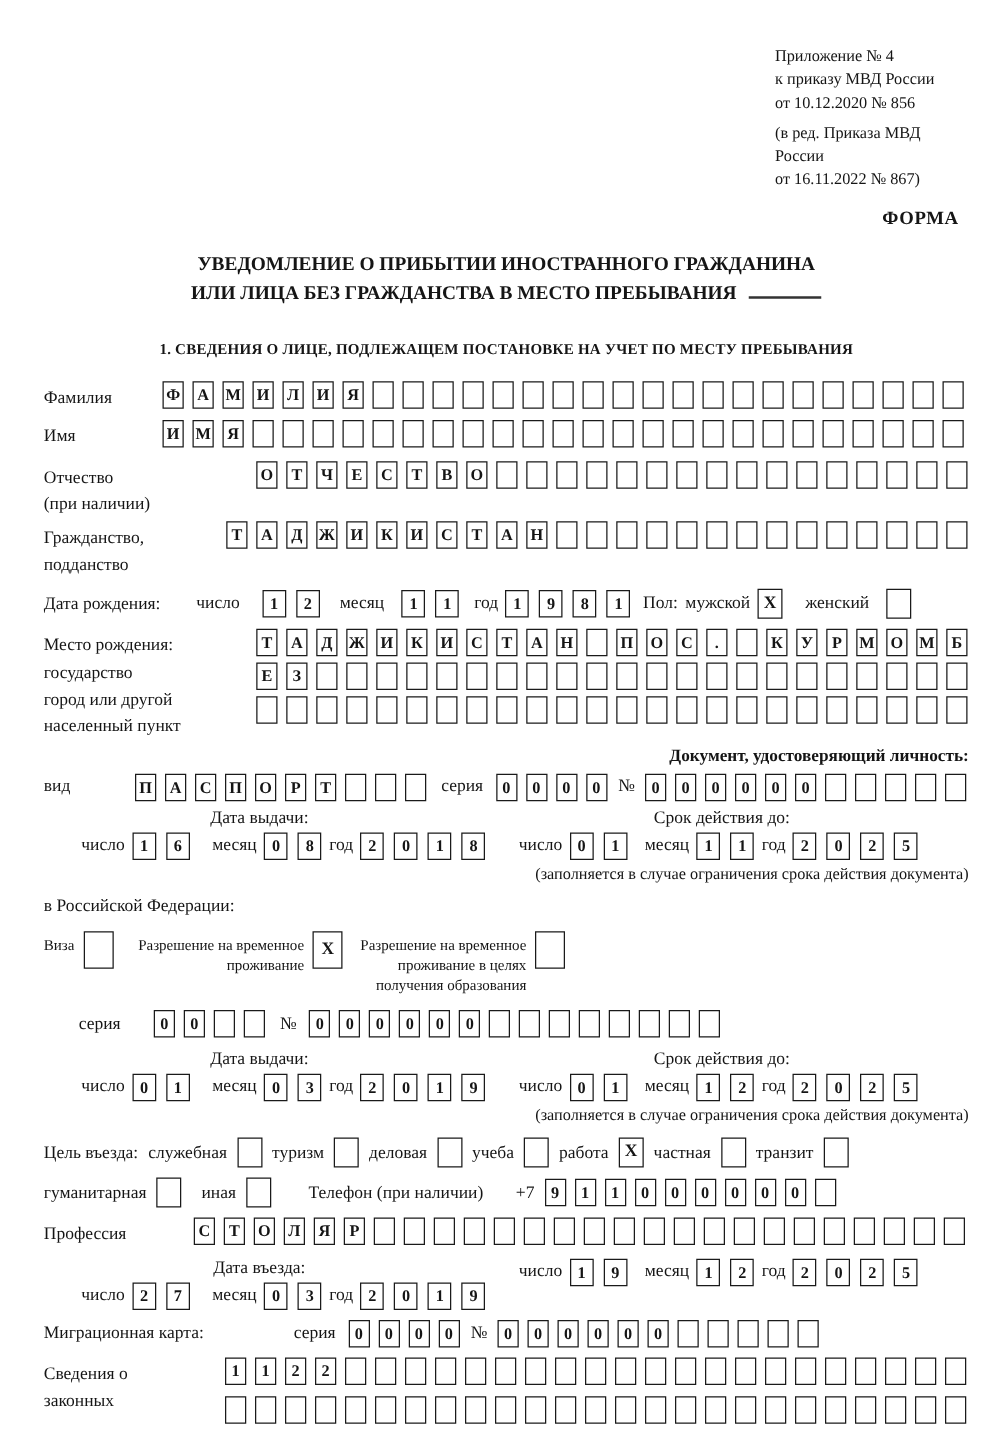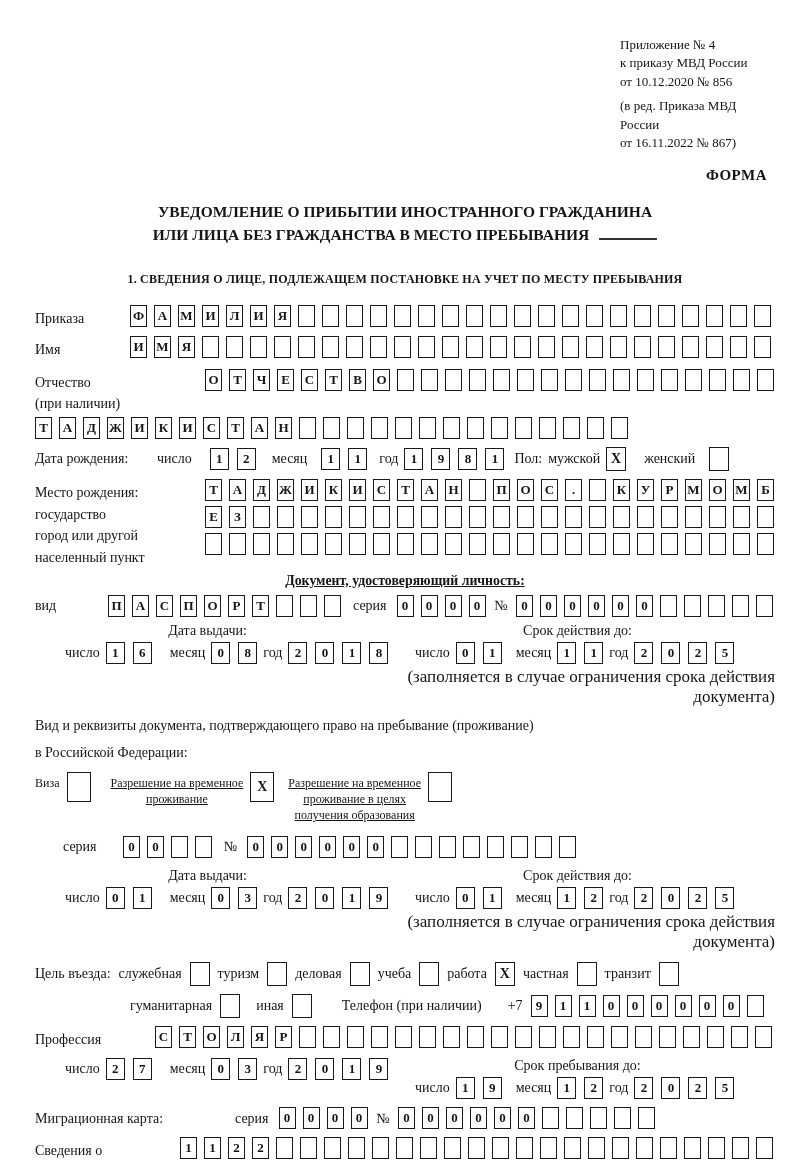--- a/index.html
+++ b/index.html
@@ -36,25 +36,25 @@
   }
   .checkbox.tall { width:24px; height:30px; }
 
   .dategroup { display:flex; align-items:center; gap:6px; font-size:14px; }
   .dategroup .cellrow { gap:8px; }
   .dategroup .cell { width:19px; }
   .twocol { display:flex; }
   .col-l { width:345px; }
   .col-r { width:395px; }
   .col-head { text-align:center; font-size:14px; margin-bottom:3px; }
-  .note { font-size:17px; text-align:right; margin-top:3px; }
+  .note { font-size:13px; text-align:right; margin-top:3px; }
   .intro { font-size:14px; line-height:1.55; }
   .opt { display:flex; align-items:flex-start; gap:7px; }
   .opt .olabel { font-size:12px; line-height:1.35; padding-top:3px; }
-  .center { text-align:center;text-decoration:underline; }
+  .center { text-align:right; }
   .bold { font-weight:bold; }
 </style>
 </head>
 <body>
 
 <div class="hdr-block">
   <div>Приложение № 4</div>
   <div>к приказу МВД России</div>
   <div>от 10.12.2020 № 856</div>
   <div class="grp2">(в ред. Приказа МВД России</div>
@@ -63,21 +63,21 @@
 <div class="forma">ФОРМА</div>
 
 <div class="title">
   <div>УВЕДОМЛЕНИЕ О ПРИБЫТИИ ИНОСТРАННОГО ГРАЖДАНИНА</div>
   <div><span>ИЛИ ЛИЦА БЕЗ ГРАЖДАНСТВА В МЕСТО ПРЕБЫВАНИЯ</span><span class="blank-line"></span></div>
 </div>
 
 <div class="sec-heading">1. СВЕДЕНИЯ О ЛИЦЕ, ПОДЛЕЖАЩЕМ ПОСТАНОВКЕ НА УЧЕТ ПО МЕСТУ ПРЕБЫВАНИЯ</div>
 
 <div class="row" style="margin-top:18px">
-  <div class="label" style="width:95px">Приказа</div>
+  <div class="label" style="width:95px">Фамилия</div>
   <div class="cellrow">
       <span class="cell">Ф</span>
       <span class="cell">А</span>
       <span class="cell">М</span>
       <span class="cell">И</span>
       <span class="cell">Л</span>
       <span class="cell">И</span>
       <span class="cell">Я</span>
       <span class="cell"></span>
       <span class="cell"></span>
@@ -162,20 +162,24 @@
       <span class="cell"></span>
       <span class="cell"></span>
       <span class="cell"></span>
       <span class="cell"></span>
       <span class="cell"></span>
       <span class="cell"></span>
     </div>
 </div>
 
 <div class="row" style="margin-top:2px">
+  <div class="label" style="width:146px">
+    <div>Гражданство,</div>
+    <div>подданство</div>
+  </div>
   <div class="cellrow">
       <span class="cell">Т</span>
       <span class="cell">А</span>
       <span class="cell">Д</span>
       <span class="cell">Ж</span>
       <span class="cell">И</span>
       <span class="cell">К</span>
       <span class="cell">И</span>
       <span class="cell">С</span>
       <span class="cell">Т</span>
@@ -398,21 +402,20 @@
           <span class="cell">0</span>
           <span class="cell">2</span>
           <span class="cell">5</span>
         </span>
     </div>
     <div class="note">(заполняется в случае ограничения срока действия документа)</div>
   </div>
 </div>
 
 <div class="intro" style="margin-top:8px">
-  <div>Вид и реквизиты документа, подтверждающего право на пребывание (проживание)</div>
   <div style="margin-top:6px">в Российской Федерации:</div>
 </div>
 
 <div class="row" style="margin-top:8px">
   <div class="opt">
     <span class="olabel">Виза</span>
     <span class="checkbox tall"></span>
   </div>
   <div class="opt" style="margin-left:20px">
     <span class="olabel center">
@@ -518,21 +521,21 @@
   <span class="checkbox"></span>
   <span class="label" style="padding-top:0">работа</span>
   <span class="checkbox">X</span>
   <span class="label" style="padding-top:0">частная</span>
   <span class="checkbox"></span>
   <span class="label" style="padding-top:0">транзит</span>
   <span class="checkbox"></span>
 </div>
 
 <div class="row" style="margin-top:8px; align-items:center; gap:8px">
-  <span class="label" style="margin-left:95px; padding-top:0">гуманитарная</span>
+  <span class="label" style="padding-top:0">гуманитарная</span>
   <span class="checkbox"></span>
   <span class="label" style="margin-left:8px; padding-top:0">иная</span>
   <span class="checkbox"></span>
   <span class="label" style="margin-left:22px; padding-top:0">Телефон (при наличии)</span>
   <span class="label" style="margin-left:18px; padding-top:0">+7</span>
   <span class="cellrow">
       <span class="cell">9</span>
       <span class="cell">1</span>
       <span class="cell">1</span>
       <span class="cell">0</span>
@@ -572,20 +575,21 @@
       <span class="cell"></span>
       <span class="cell"></span>
       <span class="cell"></span>
       <span class="cell"></span>
       <span class="cell"></span>
     </div>
 </div>
 
 <div class="twocol" style="margin-top:8px">
   <div class="col-l">
+    <div class="col-head">Дата въезда:</div>
     <div class="dategroup" style="margin-left:30px">
       <span>число</span>
       <span class="cellrow">
           <span class="cell">2</span>
           <span class="cell">7</span>
         </span>
       <span style="margin-left:12px">месяц</span>
       <span class="cellrow">
           <span class="cell">0</span>
           <span class="cell">3</span>
@@ -593,21 +597,20 @@
       <span>год</span>
       <span class="cellrow">
           <span class="cell">2</span>
           <span class="cell">0</span>
           <span class="cell">1</span>
           <span class="cell">9</span>
         </span>
     </div>
   </div>
   <div class="col-r">
-    <div class="col-head">Срок пребывания до:</div>
     <div class="dategroup" style="margin-left:35px">
       <span>число</span>
       <span class="cellrow">
           <span class="cell">1</span>
           <span class="cell">9</span>
         </span>
       <span style="margin-left:8px">месяц</span>
       <span class="cellrow">
           <span class="cell">1</span>
           <span class="cell">2</span>

